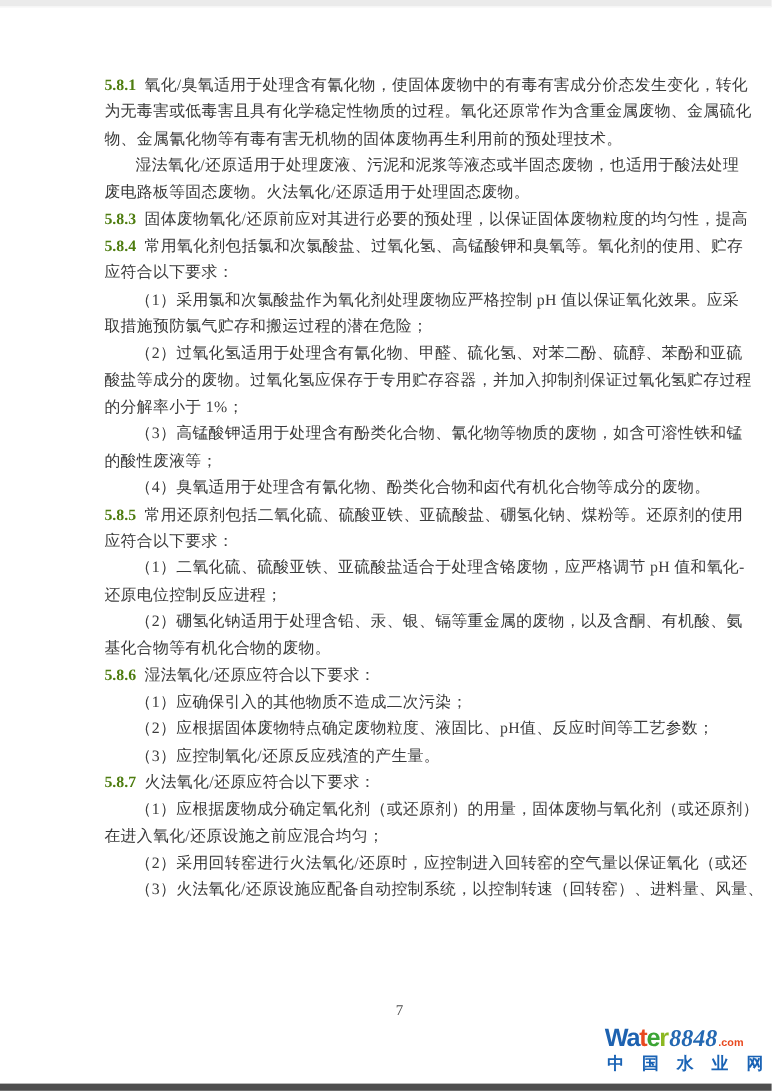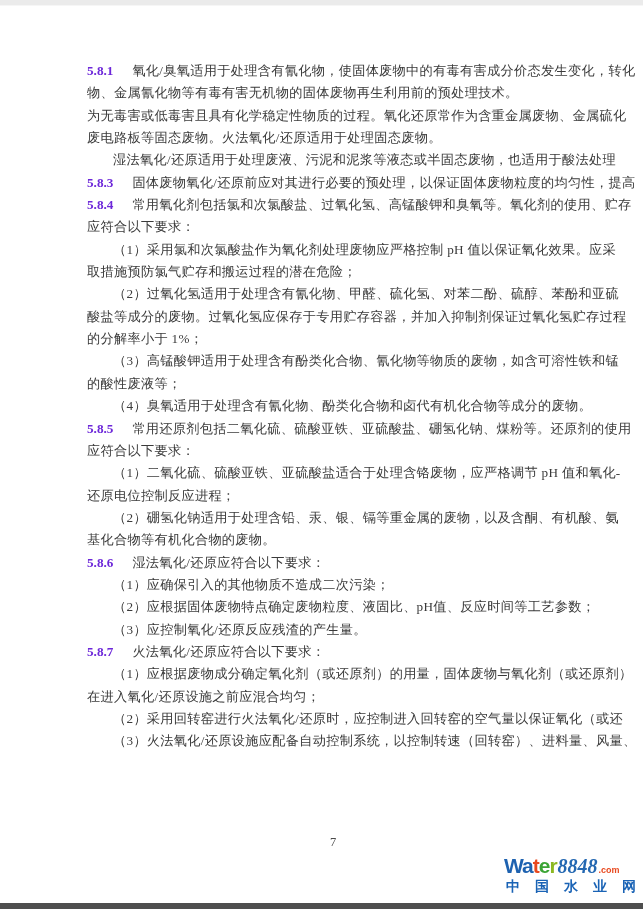--- a/index.html
+++ b/index.html
@@ -15,21 +15,21 @@
   .bottom-strip{
     position:absolute;bottom:0;left:0;right:0;height:6px;background:#4e4e4e;
   }
   .text-block{
     position:absolute;left:87px;top:60px;width:492px;
     font-size:13.2px;line-height:22.35px;color:#3a3a3a;
     letter-spacing:0.3px;
   }
   .line{height:22.35px;white-space:nowrap;overflow:visible;}
   .line.indent{text-indent:26px;}
-  .num{font-weight:bold;color:#6d28d9;margin-right:19px;letter-spacing:0;text-align:center;}
+  .num{font-weight:bold;color:#4d7c0f;margin-right:7px;letter-spacing:0;text-align:center;}
   .page-number{
     position:absolute;left:87px;top:835px;width:492px;
     text-align:center;font-size:12.5px;color:#4a4a4a;
   }
   .logo{
     position:absolute;top:855px;right:5px;width:134px;text-align:left;
     font-family:"Liberation Sans","DejaVu Sans",sans-serif;
   }
   .logo-word{
     display:inline-block;font-weight:bold;font-size:21px;line-height:22px;
@@ -50,24 +50,24 @@
   }
 </style>
 </head>
 <body>
 
 <div class="page">
   <div class="top-strip"></div>
 
   <div class="text-block">
       <div class="line"><span class="num">5.8.1</span><span>氧化/臭氧适用于处理含有氰化物，使固体废物中的有毒有害成分价态发生变化，转化</span></div>
+      <div class="line"><span>为无毒害或低毒害且具有化学稳定性物质的过程。氧化还原常作为含重金属废物、金属硫化</span></div>
       <div class="line"><span>物、金属氰化物等有毒有害无机物的固体废物再生利用前的预处理技术。</span></div>
-      <div class="line"><span>为无毒害或低毒害且具有化学稳定性物质的过程。氧化还原常作为含重金属废物、金属硫化</span></div>
+      <div class="line indent"><span>湿法氧化/还原适用于处理废液、污泥和泥浆等液态或半固态废物，也适用于酸法处理</span></div>
       <div class="line"><span>废电路板等固态废物。火法氧化/还原适用于处理固态废物。</span></div>
-      <div class="line indent"><span>湿法氧化/还原适用于处理废液、污泥和泥浆等液态或半固态废物，也适用于酸法处理</span></div>
       <div class="line"><span class="num">5.8.3</span><span>固体废物氧化/还原前应对其进行必要的预处理，以保证固体废物粒度的均匀性，提高</span></div>
       <div class="line"><span class="num">5.8.4</span><span>常用氧化剂包括氯和次氯酸盐、过氧化氢、高锰酸钾和臭氧等。氧化剂的使用、贮存</span></div>
       <div class="line"><span>应符合以下要求：</span></div>
       <div class="line indent"><span>（1）采用氯和次氯酸盐作为氧化剂处理废物应严格控制 pH 值以保证氧化效果。应采</span></div>
       <div class="line"><span>取措施预防氯气贮存和搬运过程的潜在危险；</span></div>
       <div class="line indent"><span>（2）过氧化氢适用于处理含有氰化物、甲醛、硫化氢、对苯二酚、硫醇、苯酚和亚硫</span></div>
       <div class="line"><span>酸盐等成分的废物。过氧化氢应保存于专用贮存容器，并加入抑制剂保证过氧化氢贮存过程</span></div>
       <div class="line"><span>的分解率小于 1%；</span></div>
       <div class="line indent"><span>（3）高锰酸钾适用于处理含有酚类化合物、氰化物等物质的废物，如含可溶性铁和锰</span></div>
       <div class="line"><span>的酸性废液等；</span></div>

